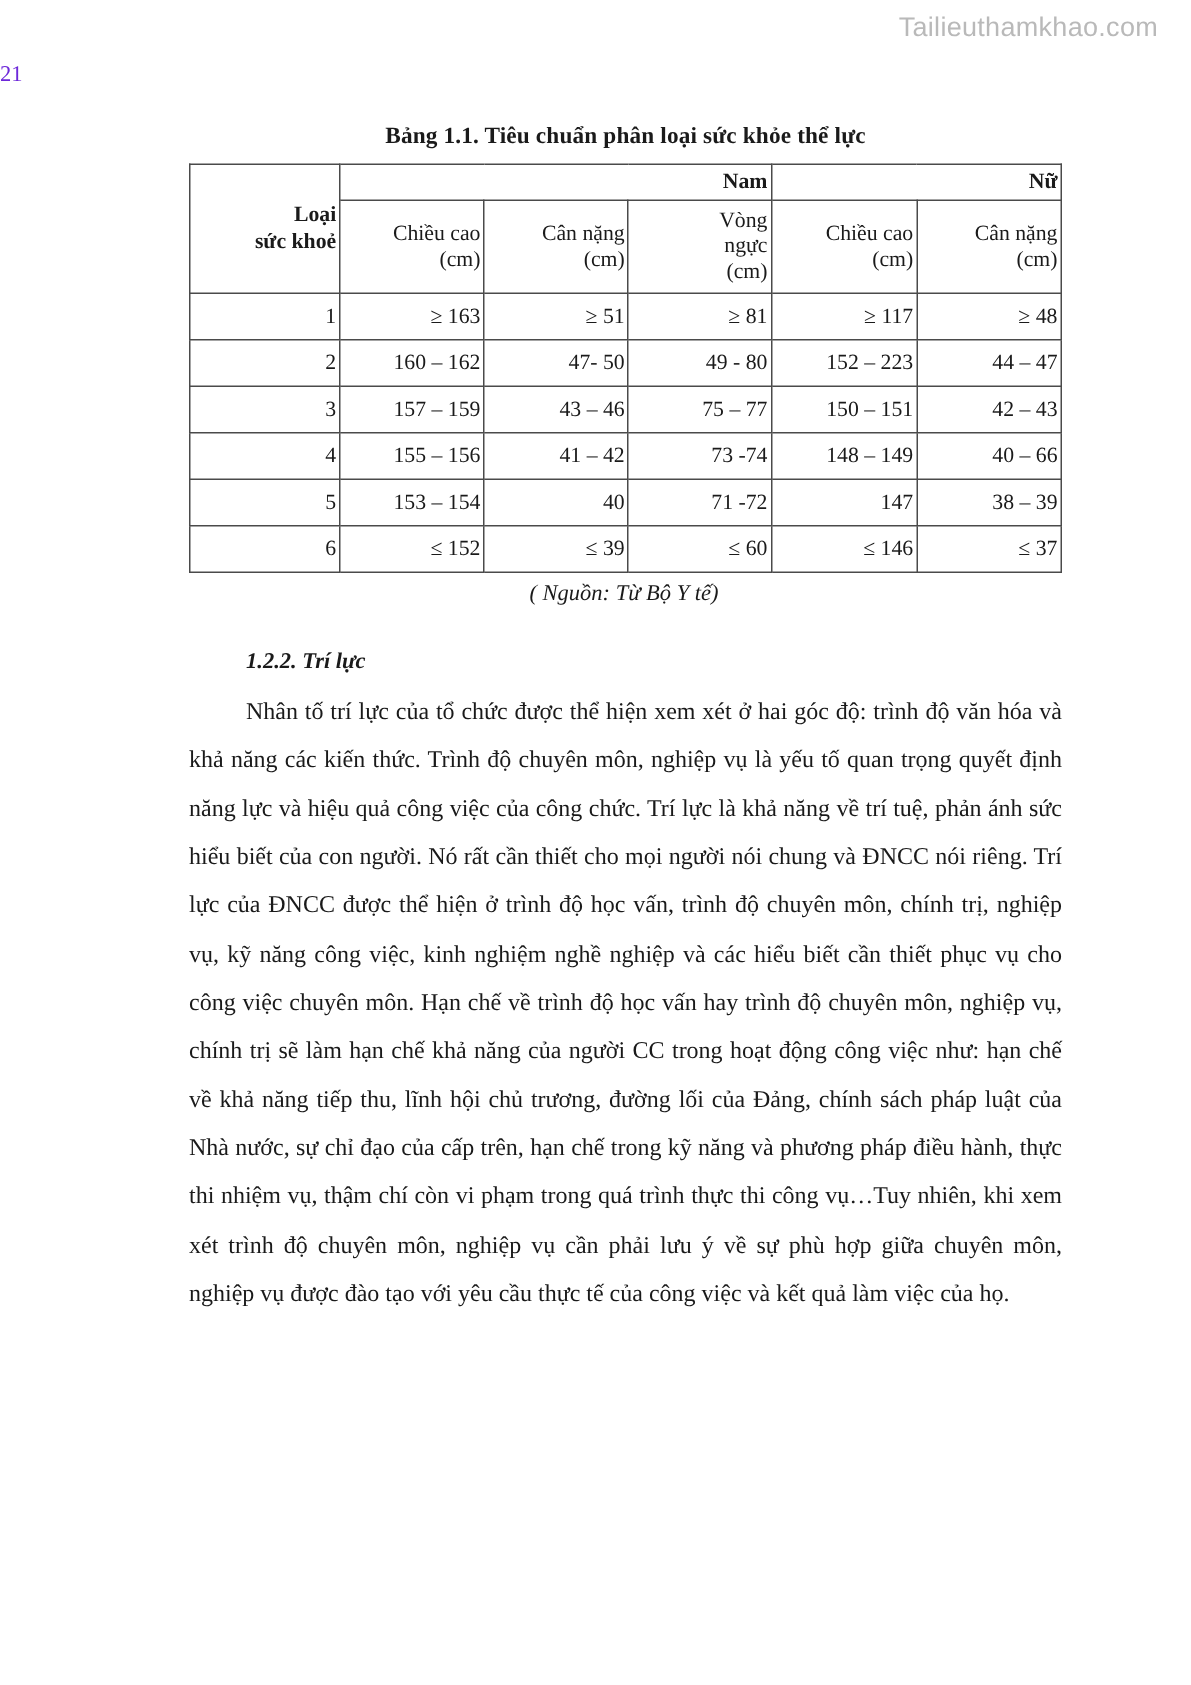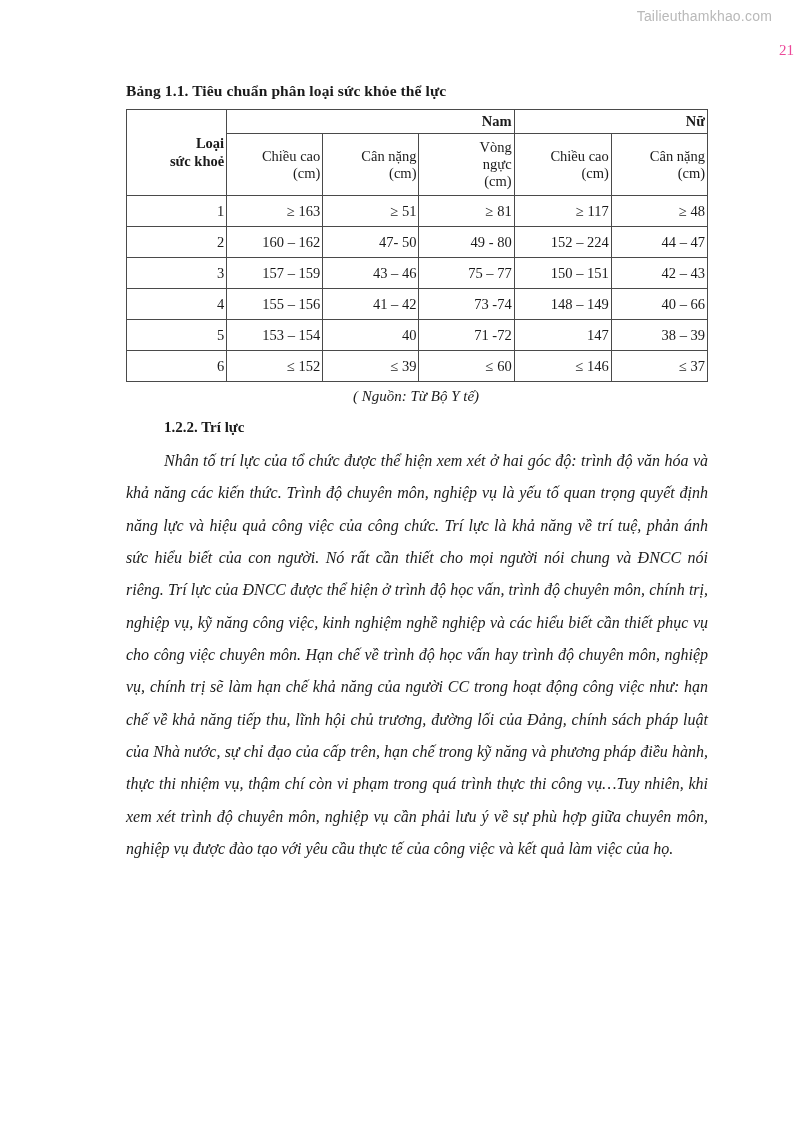--- a/index.html
+++ b/index.html
@@ -22,48 +22,49 @@
     width: 794px;
     height: 1123px;
   }
 
   
   .watermark {
     position: absolute;
     top: 8px;
     right: 22px;
     font-family: "Liberation Sans", "DejaVu Sans", sans-serif;
-    font-size: 14px;
+    font-size: 18px;
     color: #b9b9b9;
     letter-spacing: 0.2px;
     white-space: nowrap;
   }
 
   
   .page-number {
     position: absolute;
     top: 42px;
     left: 0;
     width: 794px;
-    text-align: right;
+    text-align: left;
     font-size: 15px;
-    color: #ec4899;
+    color: #6d28d9;
   }
 
   
   .content {
     position: absolute;
     top: 82px;
     left: 126px;
     width: 582px;
   }
 
   .table-title {
     font-size: 15.5px;
     font-weight: bold;
+    text-align: center;
     margin: 0 0 9px 0;
     letter-spacing: 0.1px;
   }
 
   
   table.std-table {
     border-collapse: collapse;
     width: 582px;
     table-layout: fixed;
     font-size: 14.5px;
@@ -104,33 +105,33 @@
   .source-note {
     margin-top: 6px;
     text-align: center;
     font-style: italic;
     font-size: 15px;
     padding-right: 2px;
   }
 
   
   .section-heading {
-    margin: 14px 0 0 0;
+    margin: 28px 0 0 0;
     font-size: 15px;
     font-weight: bold;
+    font-style: italic;
     text-indent: 38px;
   }
   .body-par {
     margin: 9px 0 0 0;
     font-size: 16px;
     line-height: 2.02;
     text-align: justify;
     text-indent: 38px;
     hyphens: none;
-    font-style: italic;
   }
 </style>
 </head>
 <body>
 
 <div class="page">
 
   <div class="watermark">Tailieuthamkhao.com</div>
 
   <div class="page-number">21</div>
@@ -188,21 +189,21 @@
           <td>≥ 51</td>
           <td>≥ 81</td>
           <td>≥ 117</td>
           <td>≥ 48</td>
         </tr>
         <tr>
           <td>2</td>
           <td>160 – 162</td>
           <td>47- 50</td>
           <td>49 - 80</td>
-          <td>152 – 224</td>
+          <td>152 – 223</td>
           <td>44 – 47</td>
         </tr>
         <tr>
           <td>3</td>
           <td>157 – 159</td>
           <td>43 – 46</td>
           <td>75 – 77</td>
           <td>150 – 151</td>
           <td>42 – 43</td>
         </tr>

